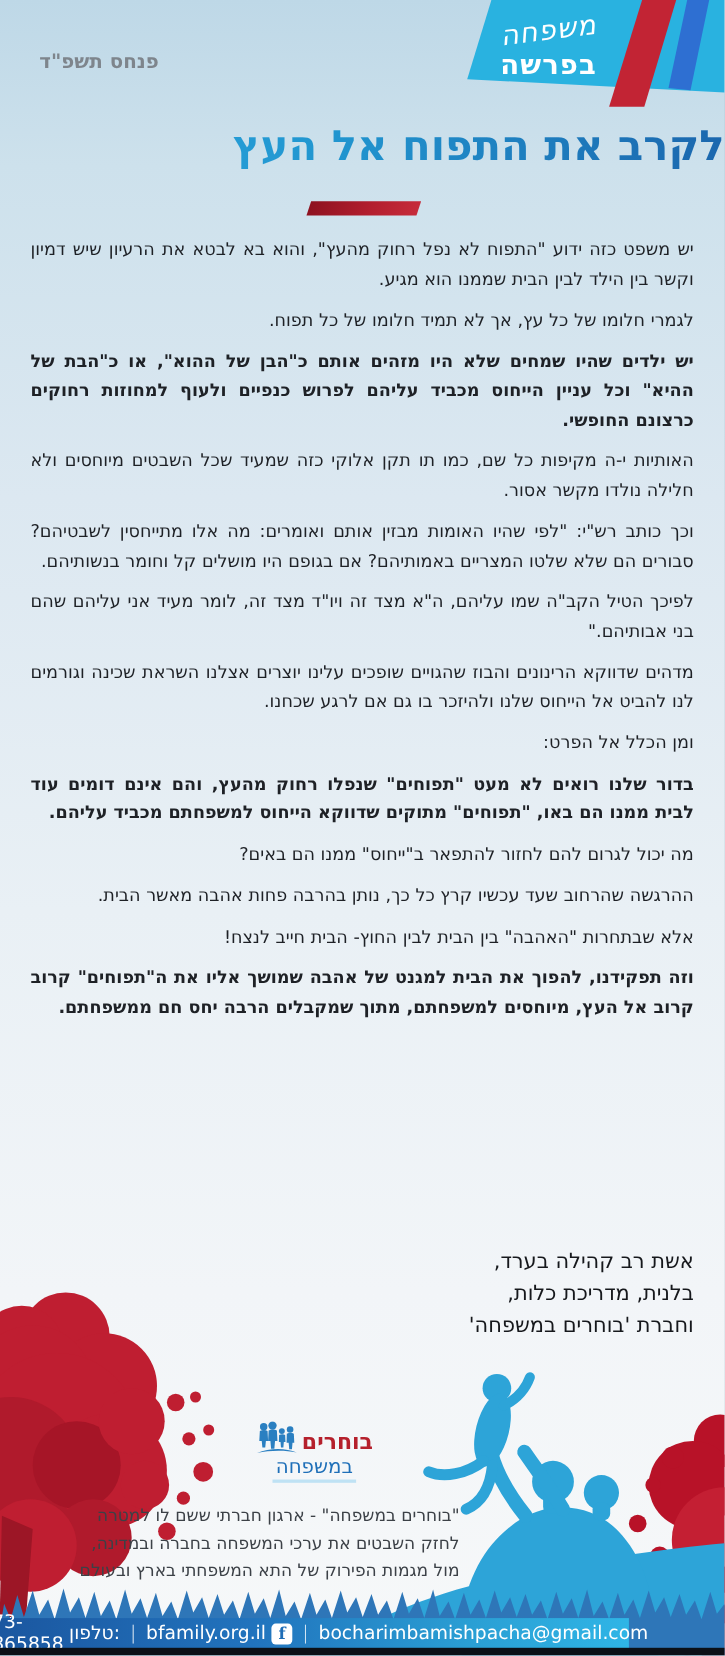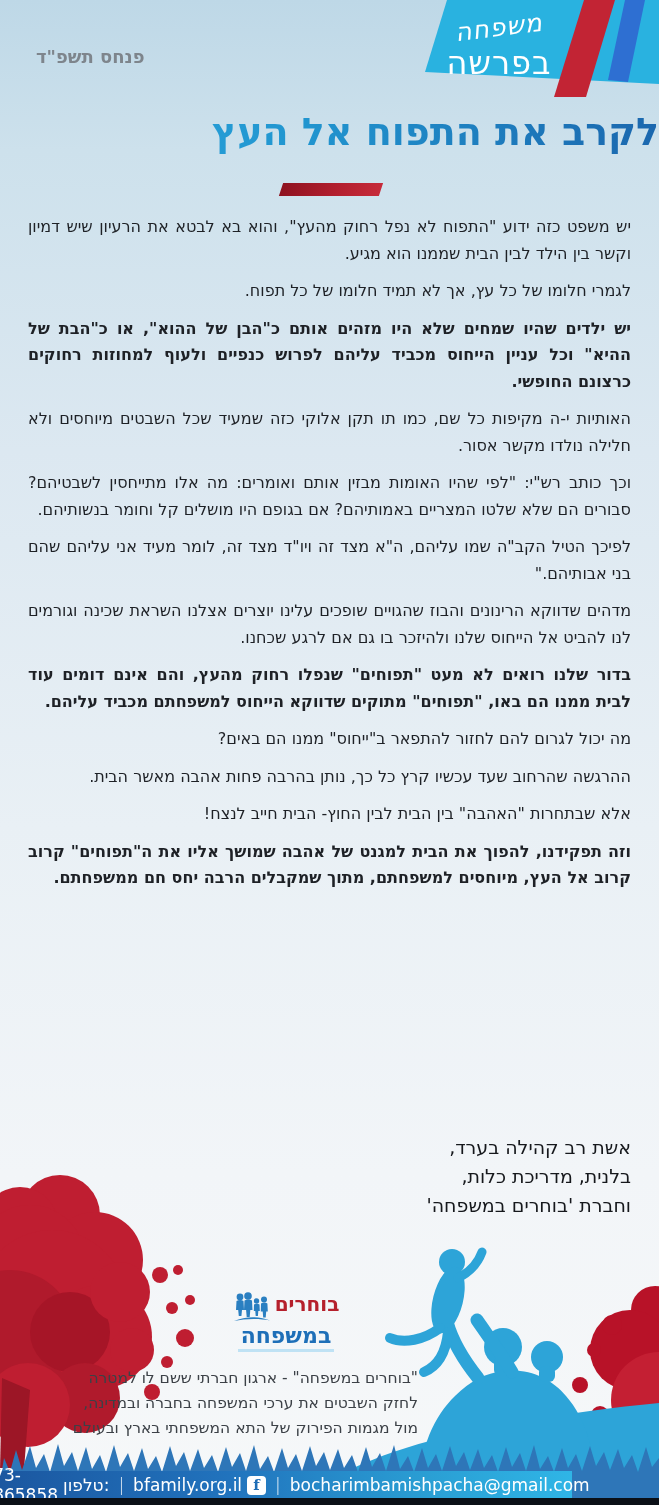--- a/index.html
+++ b/index.html
@@ -9,21 +9,21 @@
     margin:0 auto; direction:rtl;
     font-family:"DejaVu Sans","Liberation Sans",sans-serif;
     background:linear-gradient(180deg,#bed8e7 0%,#cde1ec 10%,#dce8f1 30%,#e9f0f5 55%,#f2f5f8 78%,#f6f8f9 100%);
   }
   svg { display:block; }
 
   
   .banner-svg { position:absolute; top:0; left:0; z-index:1; }
   .brand-text { position:absolute; top:13px; left:438px; width:122px; text-align:center; color:#fff; z-index:2; }
   .brand-script { font-size:25px; font-style:italic; transform:rotate(-7deg); letter-spacing:1px; }
-  .brand-bold { font-size:32px; font-weight:400; margin-top:2px; letter-spacing:1px; }
+  .brand-bold { font-size:25px; font-weight:700; margin-top:2px; letter-spacing:1px; }
   .date-label { position:absolute; top:46px; left:36px; font-size:18px; font-weight:600; color:#7e858c; z-index:2; }
 
   
   .page-title {
     position:absolute; top:110px; left:0; width:100%; text-align:right;
     font-size:38px; font-weight:700; z-index:2;
     background:linear-gradient(90deg,#2fa9e0 0%,#2196d0 45%,#1b67ae 100%);
     -webkit-background-clip:text; background-clip:text; color:transparent;
   }
   .title-underline {
@@ -39,23 +39,23 @@
   .body-text p.bold { font-weight:700; }
 
   
   .signature { position:absolute; top:1133px; right:28px; z-index:2; text-align:right;
     font-size:19px; line-height:29px; color:#16181c; }
   .signature .sig-name { font-weight:700; }
 
   
   .org-logo { position:absolute; top:1292px; left:226px; width:120px; z-index:2;
     display:flex; flex-direction:column; align-items:center; }
-  .org-logo-row { display:flex; direction:ltr; gap:4px; }
+  .org-logo-row { display:flex; direction:ltr; align-items:flex-end; gap:4px; }
   .org-logo-line1 { font-size:20px; font-weight:700; color:#b5202c; }
-  .org-logo-line2 { font-size:22px; font-weight:700; color:#1e6fb8; margin-top:1px;
+  .org-logo-line2 { font-size:18px; font-weight:400; color:#1e6fb8; margin-top:1px;
     border-bottom:3px solid #bfe2f4; padding:0 3px 1px 3px; }
   .org-desc { position:absolute; top:1366px; left:20px; width:398px; z-index:2;
     font-size:15.5px; line-height:25px; color:#3c4147; text-align:justify; }
 
   
   .scene-svg { position:absolute; top:1100px; left:0; z-index:1; }
 
   
   .footer-bar {
     position:absolute; top:1471px; left:0; width:572px; height:28px; z-index:3;
@@ -91,20 +91,21 @@
   <div class="title-underline"></div>
 
   <div class="body-text">
     <p>יש משפט כזה ידוע "התפוח לא נפל רחוק מהעץ", והוא בא לבטא את הרעיון שיש דמיון וקשר בין הילד לבין הבית שממנו הוא מגיע.</p>
     <p>לגמרי חלומו של כל עץ, אך לא תמיד חלומו של כל תפוח.</p>
     <p class="bold">יש ילדים שהיו שמחים שלא היו מזהים אותם כ"הבן של ההוא", או כ"הבת של ההיא" וכל עניין הייחוס מכביד עליהם לפרוש כנפיים ולעוף למחוזות רחוקים כרצונם החופשי.</p>
     <p>האותיות י-ה מקיפות כל שם, כמו תו תקן אלוקי כזה שמעיד שכל השבטים מיוחסים ולא חלילה נולדו מקשר אסור.</p>
     <p>וכך כותב רש"י: "לפי שהיו האומות מבזין אותם ואומרים: מה אלו מתייחסין לשבטיהם? סבורים הם שלא שלטו המצריים באמותיהם? אם בגופם היו מושלים קל וחומר בנשותיהם.</p>
     <p>לפיכך הטיל הקב"ה שמו עליהם, ה"א מצד זה ויו"ד מצד זה, לומר מעיד אני עליהם שהם בני אבותיהם."</p>
     <p>מדהים שדווקא הרינונים והבוז שהגויים שופכים עלינו יוצרים אצלנו השראת שכינה וגורמים לנו להביט אל הייחוס שלנו ולהיזכר בו גם אם לרגע שכחנו.</p>
+    <p>ומן הכלל אל הפרט:</p>
     <p class="bold">בדור שלנו רואים לא מעט "תפוחים" שנפלו רחוק מהעץ, והם אינם דומים עוד לבית ממנו הם באו, "תפוחים" מתוקים שדווקא הייחוס למשפחתם מכביד עליהם.</p>
     <p>מה יכול לגרום להם לחזור להתפאר ב"ייחוס" ממנו הם באים?</p>
     <p>ההרגשה שהרחוב שעד עכשיו קרץ כל כך, נותן בהרבה פחות אהבה מאשר הבית.</p>
     <p>אלא שבתחרות "האהבה" בין הבית לבין החוץ- הבית חייב לנצח!</p>
     <p class="bold">וזה תפקידנו, להפוך את הבית למגנט של אהבה שמושך אליו את ה"תפוחים" קרוב קרוב אל העץ, מיוחסים למשפחתם, מתוך שמקבלים הרבה יחס חם ממשפחתם.</p>
   </div>
 
   <div class="signature">
     <div>אשת רב קהילה בערד,</div>
     <div>בלנית, מדריכת כלות,</div>

